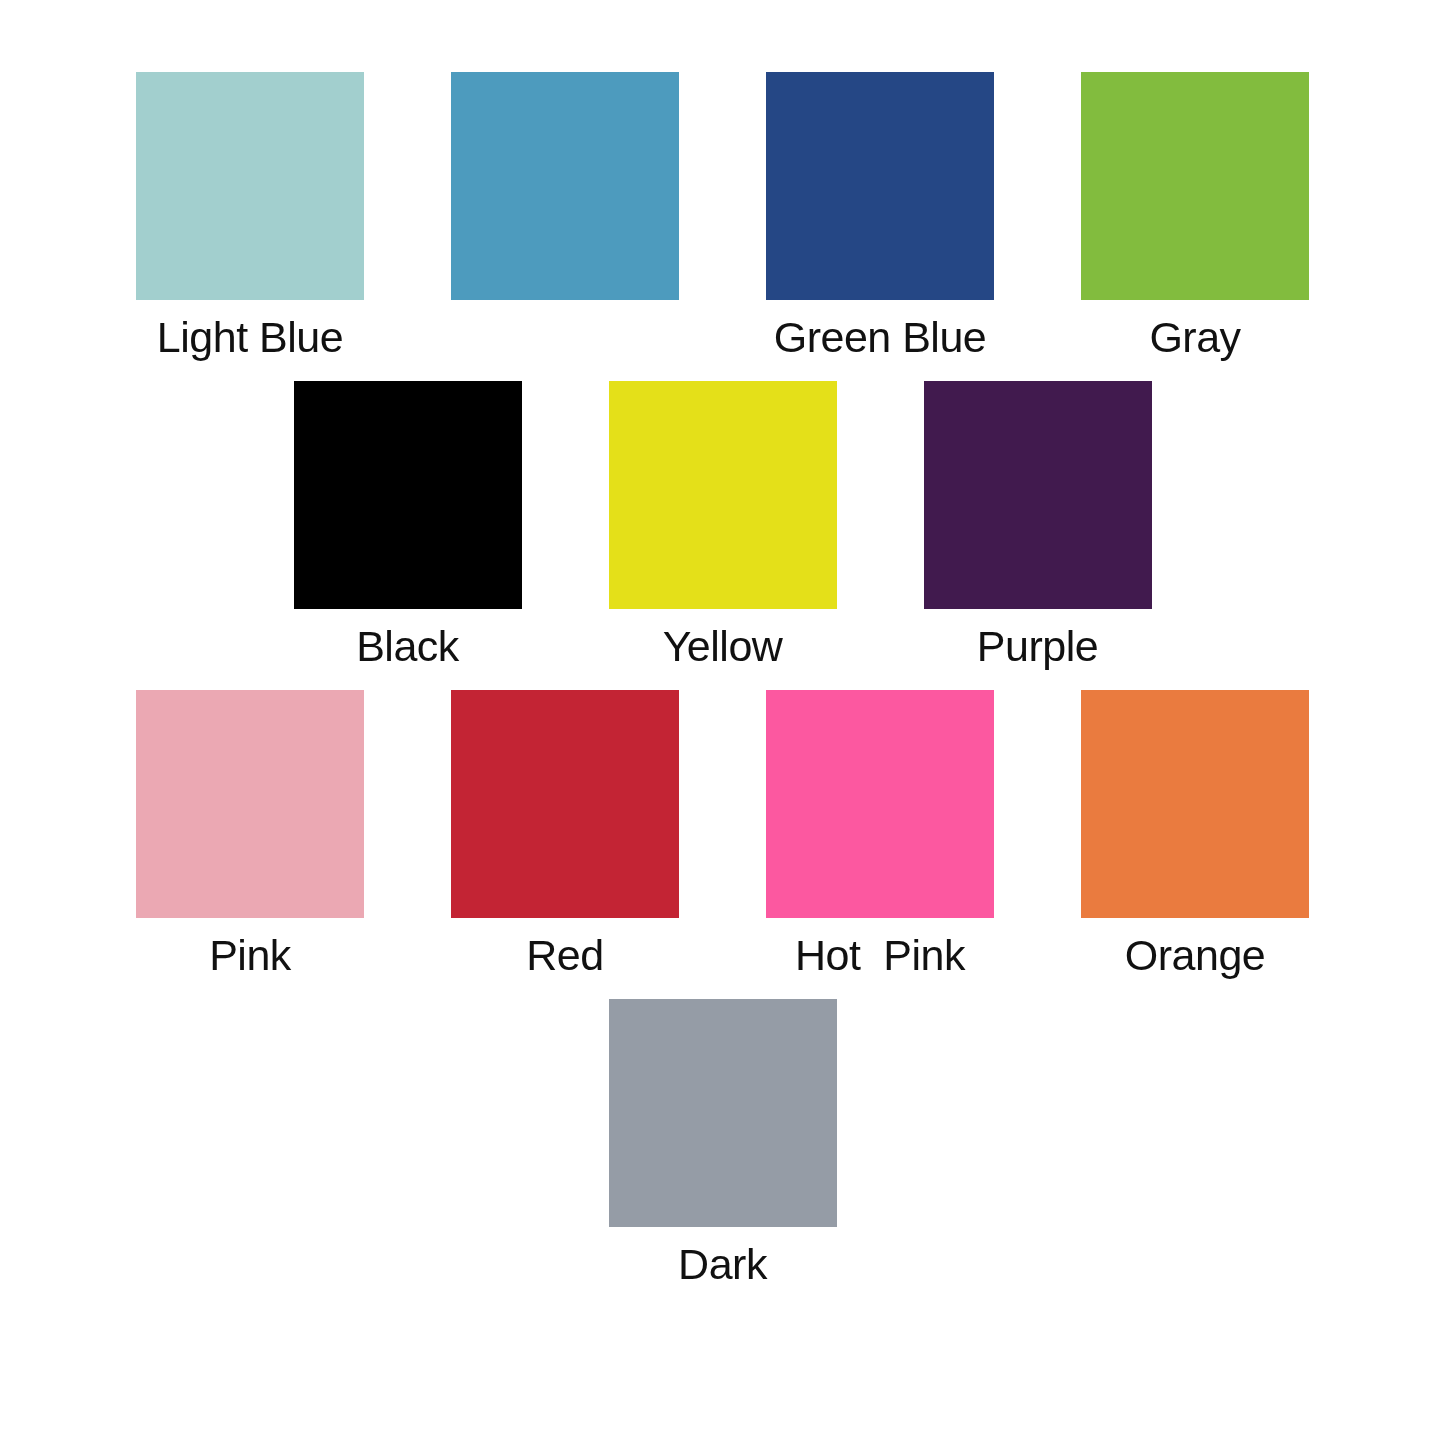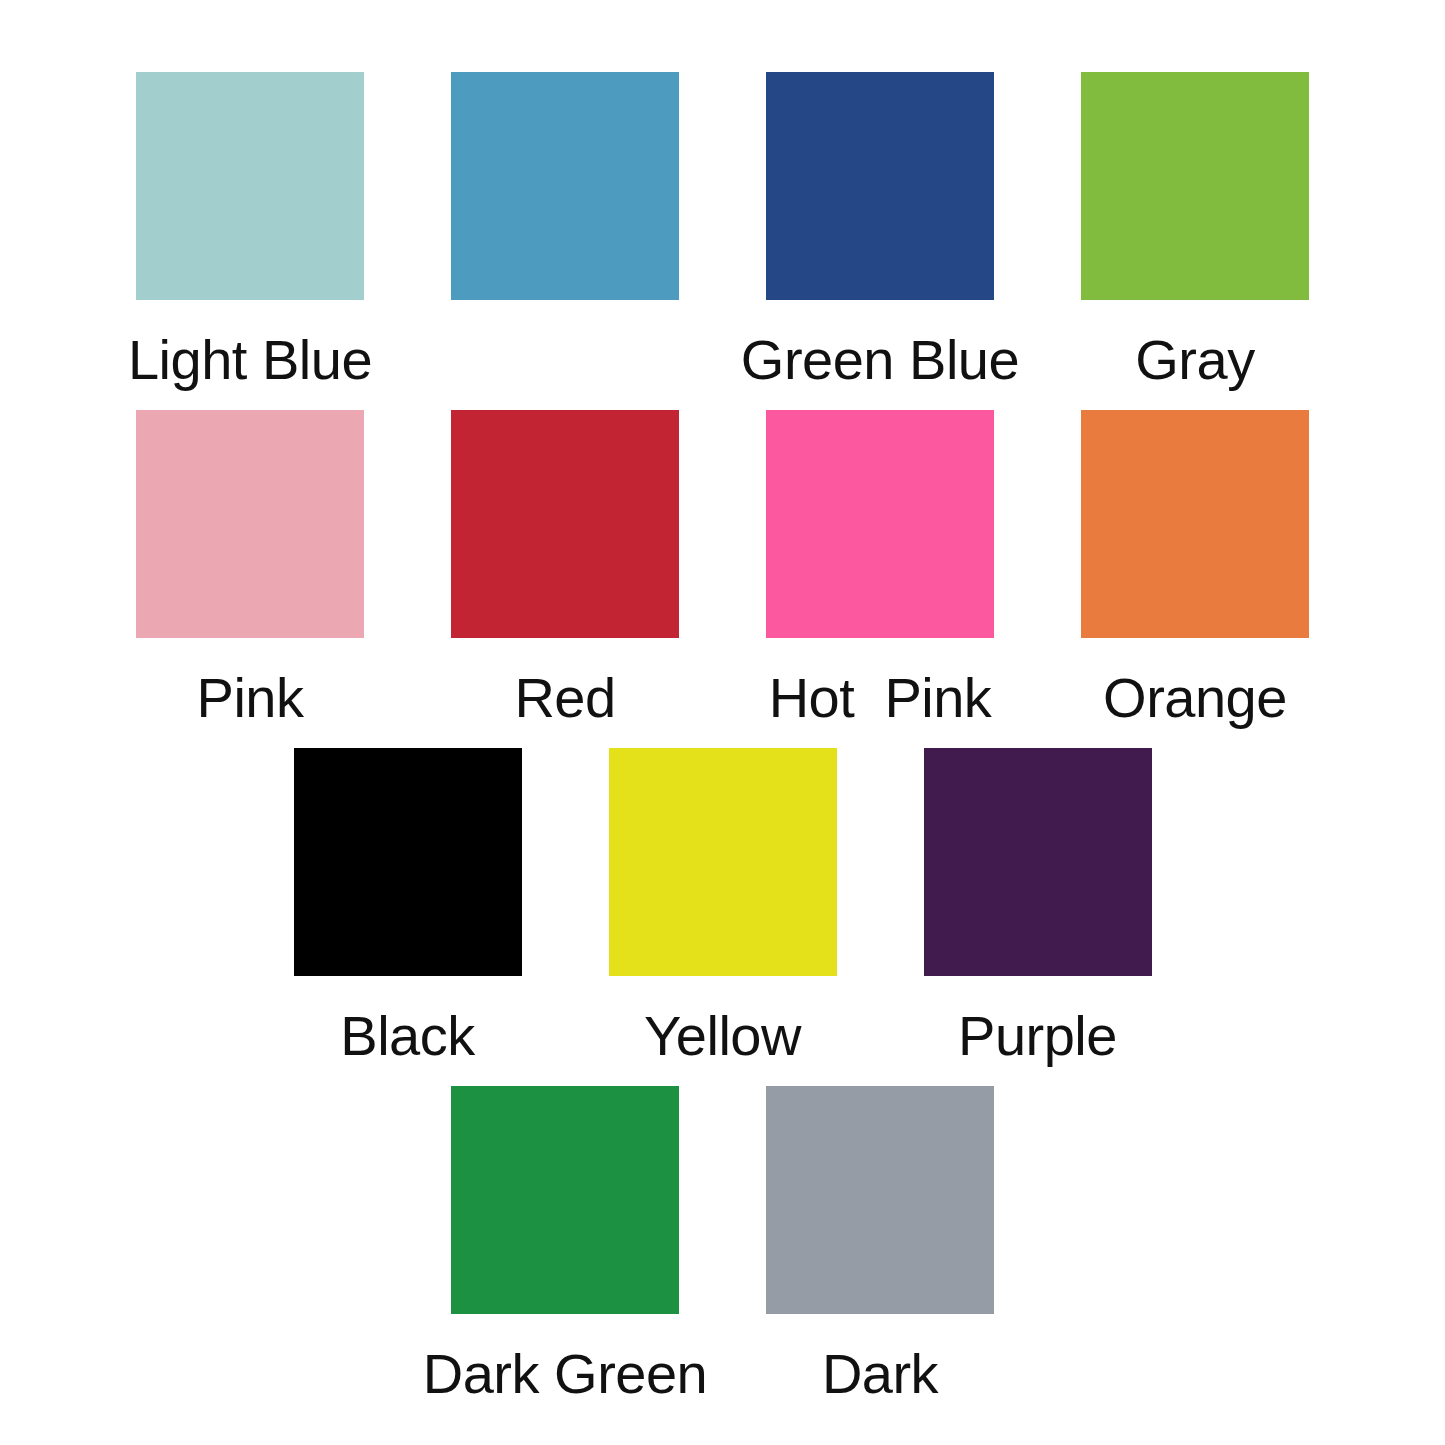--- a/index.html
+++ b/index.html
@@ -39,23 +39,23 @@
     align-items: center;
   }
 
   .swatch-chip {
     width: 228px;
     height: 228px;
     display: block;
   }
 
   .swatch-label {
-    margin-top: 32px;
+    margin-top: 16px;
     font-family: "Liberation Sans", sans-serif;
-    font-size: 56px;
+    font-size: 43px;
     line-height: 1.0;
     color: #111111;
     white-space: pre;
     text-align: left;
     letter-spacing: -0.5px;
   }
 </style>
 </head>
 <body style="background: rgb(255, 255, 255);">
 
@@ -74,56 +74,52 @@
       <span class="swatch-label" style="color: rgb(17, 17, 17);">Green Blue</span>
     </div>
     <div class="swatch-cell">
       <span class="swatch-chip" style="background-color: rgb(130, 188, 62);"></span>
       <span class="swatch-label" style="color: rgb(17, 17, 17);">Gray</span>
     </div>
   </div>
 
   <div class="swatch-row">
     <div class="swatch-cell">
+      <span class="swatch-chip" style="background-color: rgb(0, 0, 0);"></span>
+      <span class="swatch-label" style="color: rgb(17, 17, 17);">Black</span>
+    </div>
+    <div class="swatch-cell">
+      <span class="swatch-chip" style="background-color: rgb(228, 224, 25);"></span>
+      <span class="swatch-label" style="color: rgb(17, 17, 17);">Yellow</span>
+    </div>
+    <div class="swatch-cell">
+      <span class="swatch-chip" style="background-color: rgb(65, 26, 78);"></span>
+      <span class="swatch-label" style="color: rgb(17, 17, 17);">Purple</span>
+    </div>
+  </div>
+
+  <div class="swatch-row">
+    <div class="swatch-cell">
       <span class="swatch-chip" style="background-color: rgb(235, 168, 179);"></span>
       <span class="swatch-label" style="color: rgb(17, 17, 17);">Pink</span>
     </div>
     <div class="swatch-cell">
       <span class="swatch-chip" style="background-color: rgb(195, 36, 52);"></span>
       <span class="swatch-label" style="color: rgb(17, 17, 17);">Red</span>
     </div>
     <div class="swatch-cell">
       <span class="swatch-chip" style="background-color: rgb(252, 88, 160);"></span>
       <span class="swatch-label" style="color: rgb(17, 17, 17);">Hot  Pink</span>
     </div>
     <div class="swatch-cell">
       <span class="swatch-chip" style="background-color: rgb(234, 123, 63);"></span>
       <span class="swatch-label" style="color: rgb(17, 17, 17);">Orange</span>
     </div>
   </div>
 
   <div class="swatch-row">
     <div class="swatch-cell">
-      <span class="swatch-chip" style="background-color: rgb(0, 0, 0);"></span>
-      <span class="swatch-label" style="color: rgb(17, 17, 17);">Black</span>
-    </div>
-    <div class="swatch-cell">
-      <span class="swatch-chip" style="background-color: rgb(228, 224, 25);"></span>
-      <span class="swatch-label" style="color: rgb(17, 17, 17);">Yellow</span>
-    </div>
-    <div class="swatch-cell">
-      <span class="swatch-chip" style="background-color: rgb(65, 26, 78);"></span>
-      <span class="swatch-label" style="color: rgb(17, 17, 17);">Purple</span>
-    </div>
-  </div>
-
-  <div class="swatch-row">
-    <div class="swatch-cell">
-      <span class="swatch-chip" style="background-color: rgb(29, 145, 66);"></span>
-      <span class="swatch-label" style="color: rgb(17, 17, 17);">Dark Green</span>
-    </div>
-    <div class="swatch-cell">
       <span class="swatch-chip" style="background-color: rgb(149, 156, 166);"></span>
       <span class="swatch-label" style="color: rgb(17, 17, 17);">Dark</span>
     </div>
   </div>
 
 </div>
 
 </body></html>

